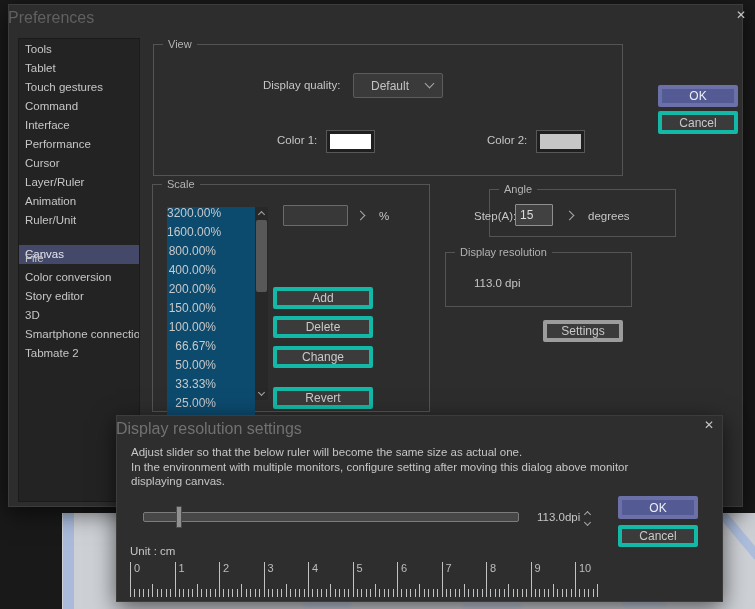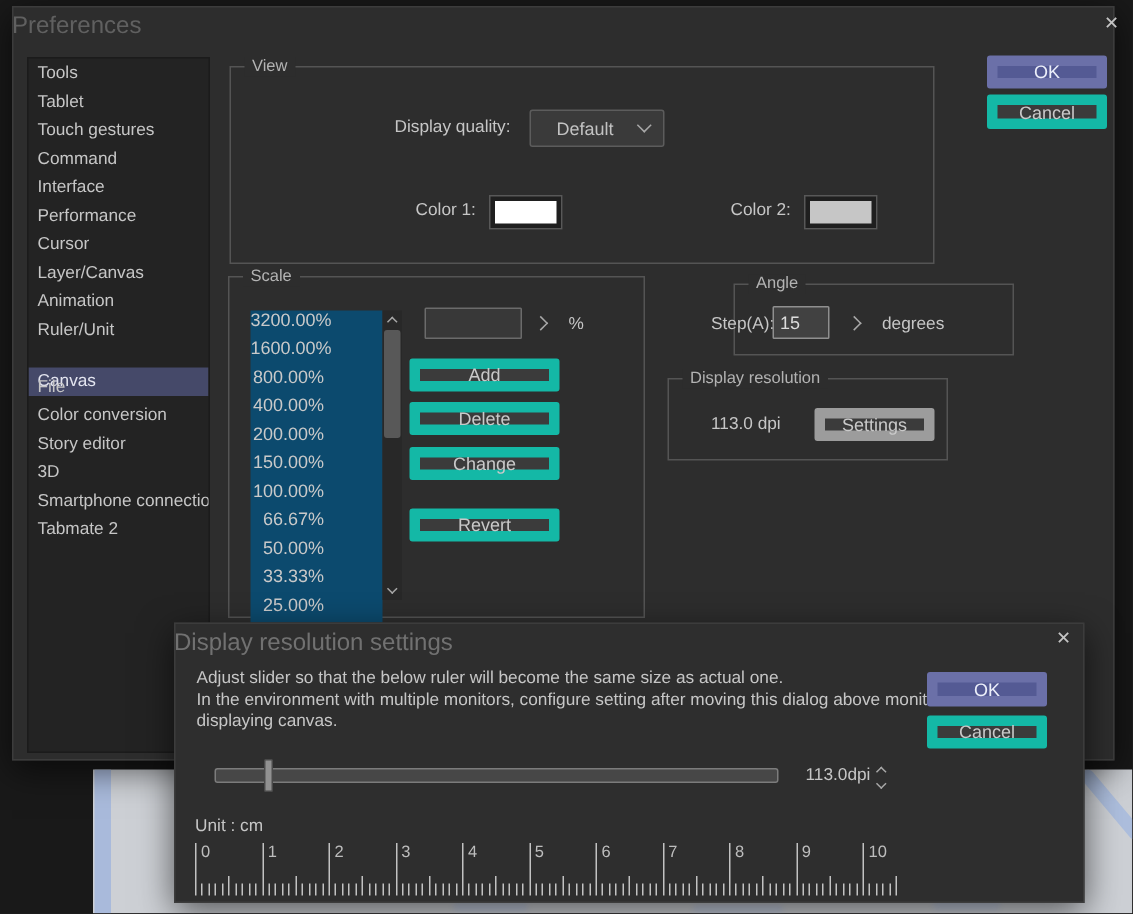--- a/index.html
+++ b/index.html
@@ -11,23 +11,23 @@
   .titlebar-text{position:absolute;font-size:16px;color:#606060;}
   .close-x{position:absolute;width:16px;height:16px;color:#c4c4c4;font-size:12px;
            display:flex;align-items:center;justify-content:center;cursor:default;}
   
   .group{position:absolute;border:1px solid #545454;box-sizing:border-box;}
   .glabel{position:absolute;top:-7px;left:9px;background:#2d2d2d;padding:0 5px;
           font-size:11px;color:#b3b3b3;line-height:13px;}
   
   .lbl{position:absolute;font-size:11.5px;color:#c6c6c6;line-height:13px;white-space:nowrap;}
   
-  .btn{position:absolute;background:#3b3b3b;border:7px solid #14b8a6;border-radius:2px;
+  .btn{position:absolute;background:#3b3b3b;border:4px solid #14b8a6;border-radius:2px;
        color:#c9c9c9;font-size:12px;display:flex;align-items:center;justify-content:center;
-       box-sizing:border-box;cursor:default;}
+       box-sizing:border-box;cursor:default;margin-top:48px;}
   .btn.primary{background:var(--accent,#545a94);border-color:#6b70a8;color:#eceffa;}
   .btn.focusd{border-color:#9c9c9c;}
   
   .inp{position:absolute;background:#383838;border:1px solid #6b6b6b;border-radius:1px;
        color:#dcdcdc;font-size:12px;padding:0 4px;box-sizing:border-box;
        font-family:"Liberation Sans","DejaVu Sans",sans-serif;outline:none;}
   
   .chev{position:absolute;width:7px;height:7px;border-right:1.6px solid #a8a8a8;
         border-bottom:1.6px solid #a8a8a8;box-sizing:border-box;}
   .chev.right{transform:rotate(-45deg);}
@@ -93,21 +93,21 @@
   <div class="close-x" style="left:733px;top:7px;">✕</div>
 
   <div id="sidebar">
       <div class="side-item" style="top: 1px;">Tools</div>
       <div class="side-item" style="top: 20px;">Tablet</div>
       <div class="side-item" style="top: 39px;">Touch gestures</div>
       <div class="side-item" style="top: 58px;">Command</div>
       <div class="side-item" style="top: 77px;">Interface</div>
       <div class="side-item" style="top: 96px;">Performance</div>
       <div class="side-item" style="top: 115px;">Cursor</div>
-      <div class="side-item" style="top: 134px;">Layer/Canvas</div>
+      <div class="side-item" style="top: 134px;">Layer/Ruler</div>
       <div class="side-item" style="top: 153px;">Animation</div>
       <div class="side-item" style="top: 172px;">Ruler/Unit</div>
       <div class="side-item selected" style="top: 206px;">Canvas</div>
       <div class="side-item" style="top: 210px;">File</div>
       <div class="side-item" style="top: 229px;">Color conversion</div>
       <div class="side-item" style="top: 248px;">Story editor</div>
       <div class="side-item" style="top: 267px;">3D</div>
       <div class="side-item" style="top: 286px;">Smartphone connection</div>
       <div class="side-item" style="top: 305px;">Tabmate 2</div>
     </div>

